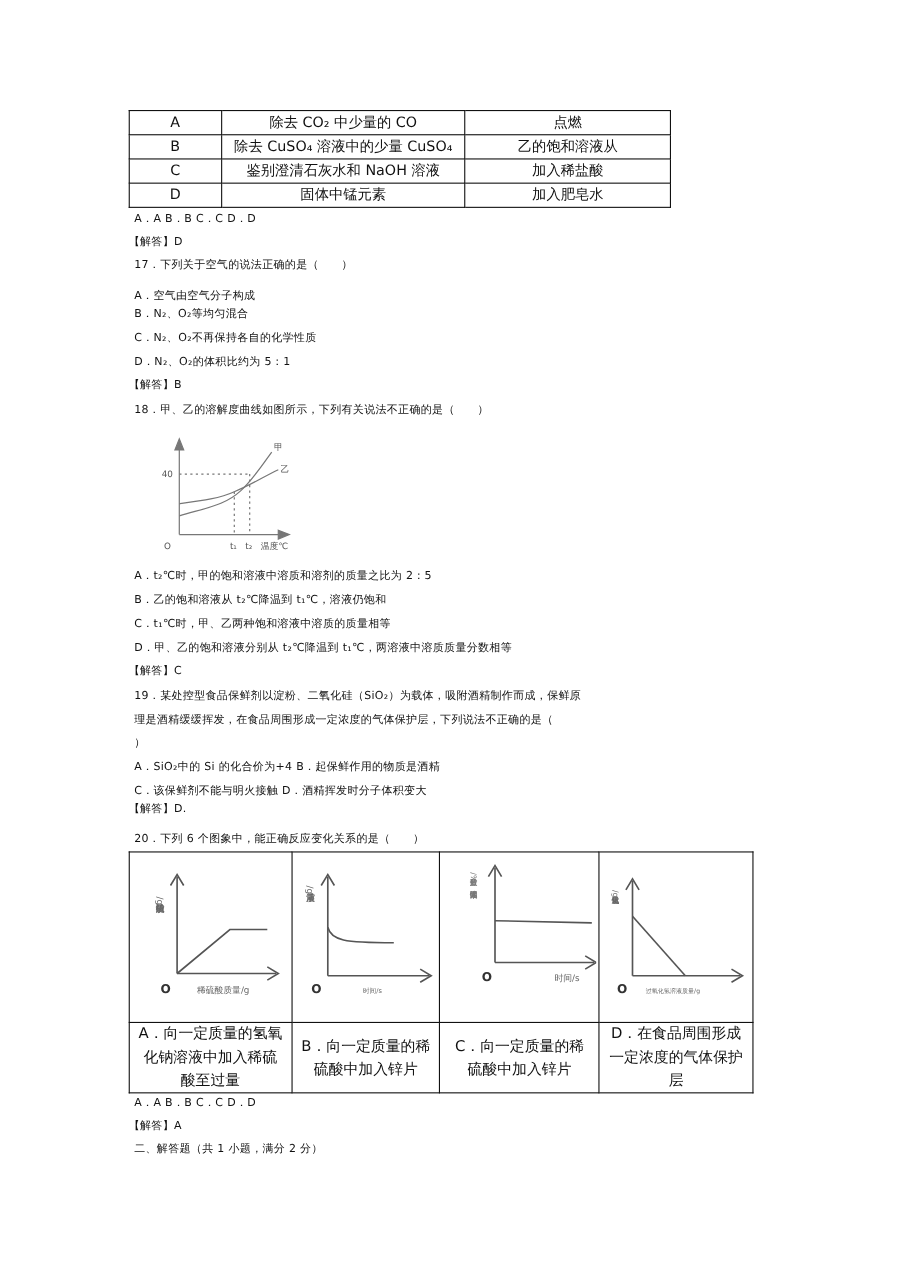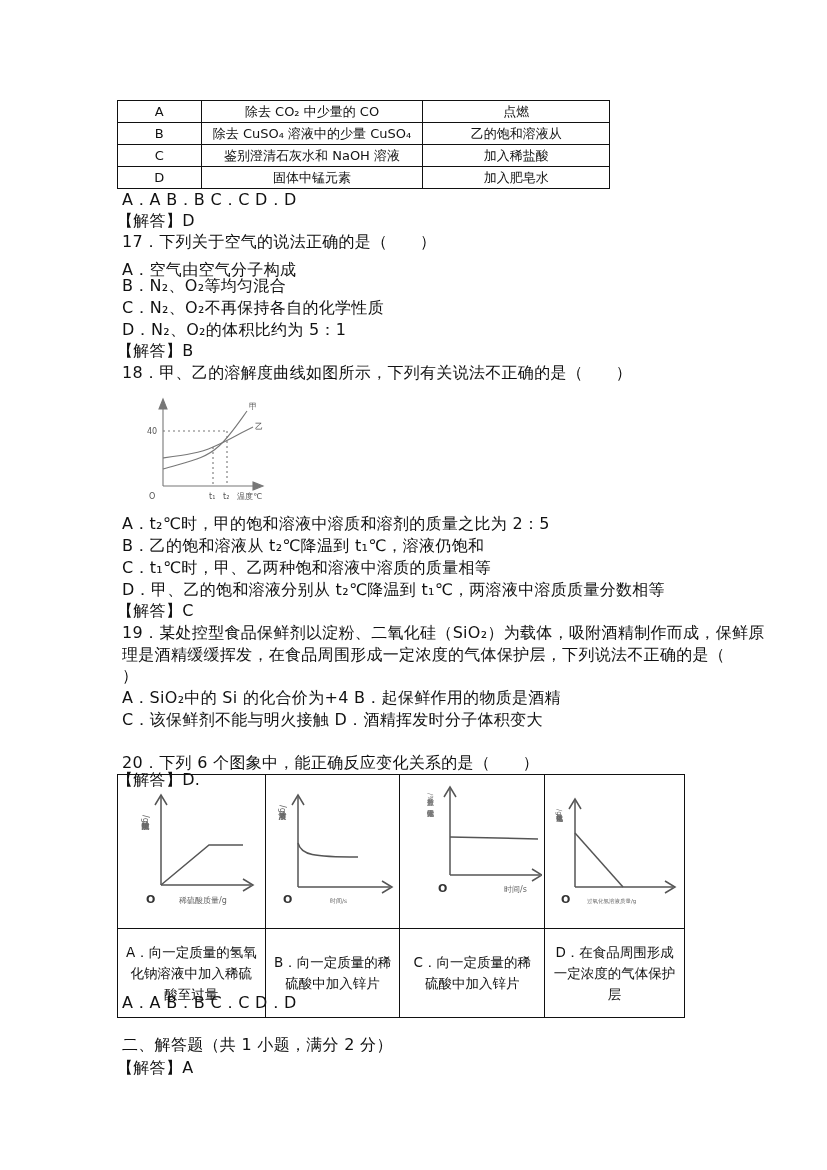--- a/index.html
+++ b/index.html
@@ -1,19 +1,19 @@
 <!DOCTYPE html>
 <html><head>
 <meta charset="utf-8">
 <style>
   html, body { margin: 0; padding: 0; background: #ffffff; }
   body { width: 827px; height: 1170px; position: relative; overflow: hidden;
          font-family: "DejaVu Sans", "Liberation Sans", sans-serif; color: #111; font-size: 13.5px; }
   .abs { position: absolute; }
-  .line { position: absolute; left: 122px; white-space: nowrap; line-height: 20px; font-size: 16px; letter-spacing: 0.3px; }
+  .line { position: absolute; left: 122px; white-space: nowrap; line-height: 20px; font-size: 10px; letter-spacing: 0.3px; }
   table.opt { position: absolute; left: 117px; top: 100px; width: 493px; border-collapse: collapse; font-size: 13px; }
   table.opt td { border: 1px solid #111; height: 21px; padding: 0; text-align: center; line-height: 20px; white-space: nowrap; }
   table.g { position: absolute; left: 117px; top: 774px; width: 568px; border-collapse: collapse; }
   table.g td { border: 1px solid #111; padding: 0; vertical-align: middle; text-align: center; }
   table.g td.pic { height: 153px; }
   table.g td.cap { height: 62px; font-size: 13.5px; line-height: 21px; }
   .faint text { fill: #555; }
 </style>
 </head>
 <body>
@@ -89,21 +89,21 @@
 <div class="line" style="top:536px">B．乙的饱和溶液从 t₂℃降温到 t₁℃，溶液仍饱和</div>
 <div class="line" style="top:558px">C．t₁℃时，甲、乙两种饱和溶液中溶质的质量相等</div>
 <div class="line" style="top:580px">D．甲、乙的饱和溶液分别从 t₂℃降温到 t₁℃，两溶液中溶质质量分数相等</div>
 <div class="line" style="top:601px;left:117px">【解答】C</div>
 
 <div class="line" style="top:623px">19．某处控型食品保鲜剂以淀粉、二氧化硅（SiO₂）为载体，吸附酒精制作而成，保鲜原</div>
 <div class="line" style="top:645px">理是酒精缓缓挥发，在食品周围形成一定浓度的气体保护层，下列说法不正确的是（</div>
 <div class="line" style="top:666px">）</div>
 <div class="line" style="top:688px">A．SiO₂中的 Si 的化合价为+4 B．起保鲜作用的物质是酒精</div>
 <div class="line" style="top:710px">C．该保鲜剂不能与明火接触 D．酒精挥发时分子体积变大</div>
-<div class="line" style="top:770px;left:117px">【解答】D.</div>
+<div class="line" style="top:726px;left:117px">【解答】D.</div>
 
 <div class="line" style="top:753px">20．下列 6 个图象中，能正确反应变化关系的是（　　）</div>
 
 <table class="g">
   <colgroup>
       <col style="width:148px">
       <col style="width:135px">
       <col style="width:145px">
       <col style="width:140px">
     </colgroup>
@@ -161,22 +161,22 @@
           <line x1="28" y1="58" x2="76" y2="112"></line>
         </g>
         <text x="12" y="34" font-size="7" fill="#666" writing-mode="tb">氧化锰质量/g</text>
         <text x="14" y="128" font-size="11" font-weight="bold" fill="#333">O</text>
         <text x="40" y="128" font-size="5.5" fill="#666">过氧化氢溶液质量/g</text>
       </svg>
     </td>
   </tr>
   <tr>
     <td class="cap" style="padding:0 6px">A．向一定质量的氢氧化钠溶液中加入稀硫酸至过量</td>
-    <td class="cap" style="padding:13px 8px">B．向一定质量的稀硫酸中加入锌片</td>
+    <td class="cap" style="padding:0 8px">B．向一定质量的稀硫酸中加入锌片</td>
     <td class="cap" style="padding:0 8px">C．向一定质量的稀硫酸中加入锌片</td>
     <td class="cap" style="padding:0 6px">D．在食品周围形成一定浓度的气体保护层</td>
   </tr>
 </tbody>
   </table>
 
 <div class="line" style="top:993px">A．A B．B C．C D．D</div>
-<div class="line" style="top:1058px;left:117px">【解答】A</div>
+<div class="line" style="top:1014px;left:117px">【解答】A</div>
 <div class="line" style="top:1035px">二、解答题（共 1 小题，满分 2 分）</div>
 
 </body></html>

